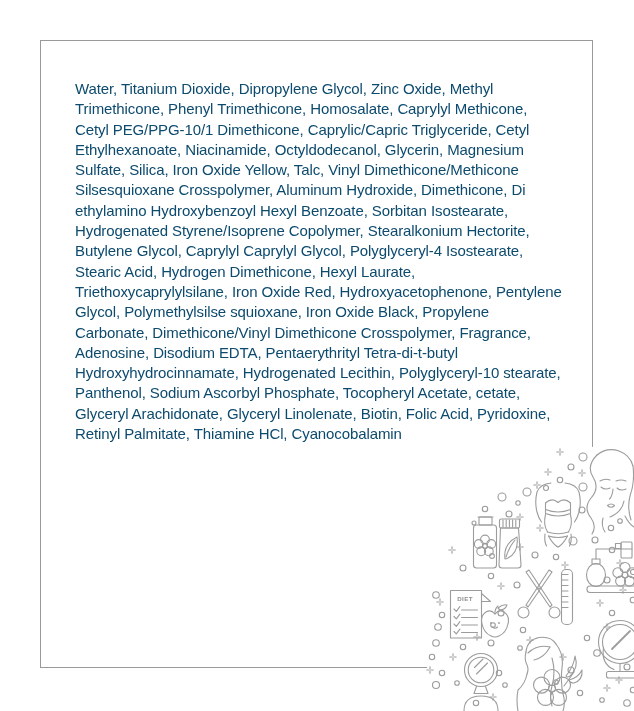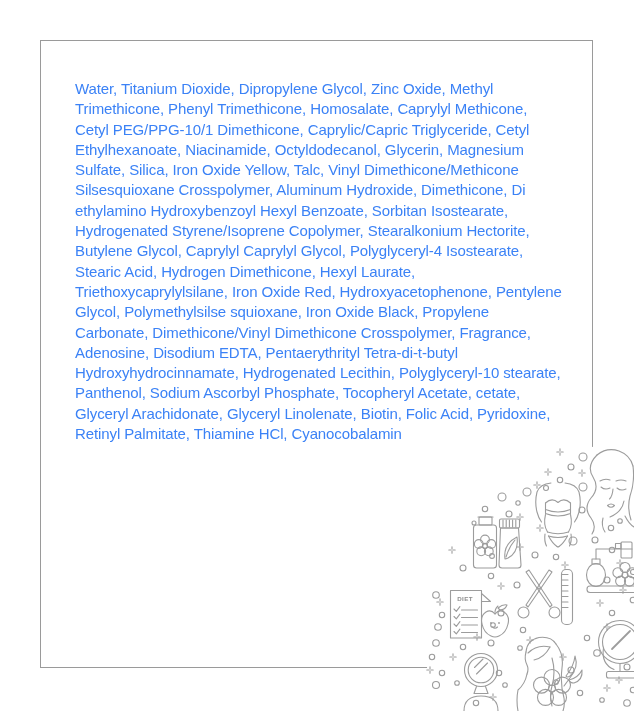--- a/index.html
+++ b/index.html
@@ -13,21 +13,21 @@
     width:551px;height:626px;
     border:1px solid #9a9a9a;
     background:#ffffff;
   }
   .ingredients{
     margin:0;
     padding:38px 28px 0 34px;
     font-size:15px;
     line-height:20.3px;
     letter-spacing:-0.1px;
-    color:#3b82f6;
+    color:#0c4a6e;
   }
   .decoration{
     position:absolute;right:0;bottom:0;
     width:240px;height:283px;
   }
   .decoration svg{display:block;}
 </style>
 </head>
 <body>
 

